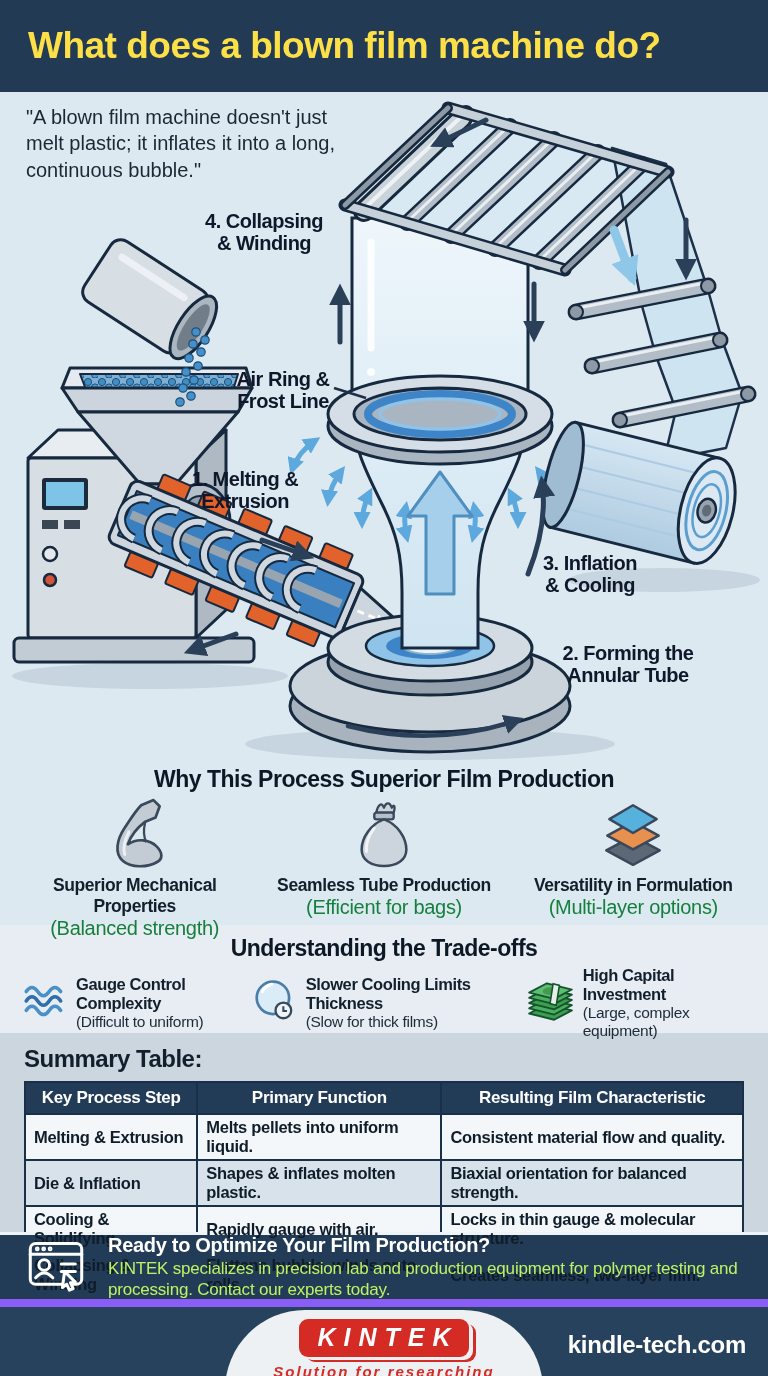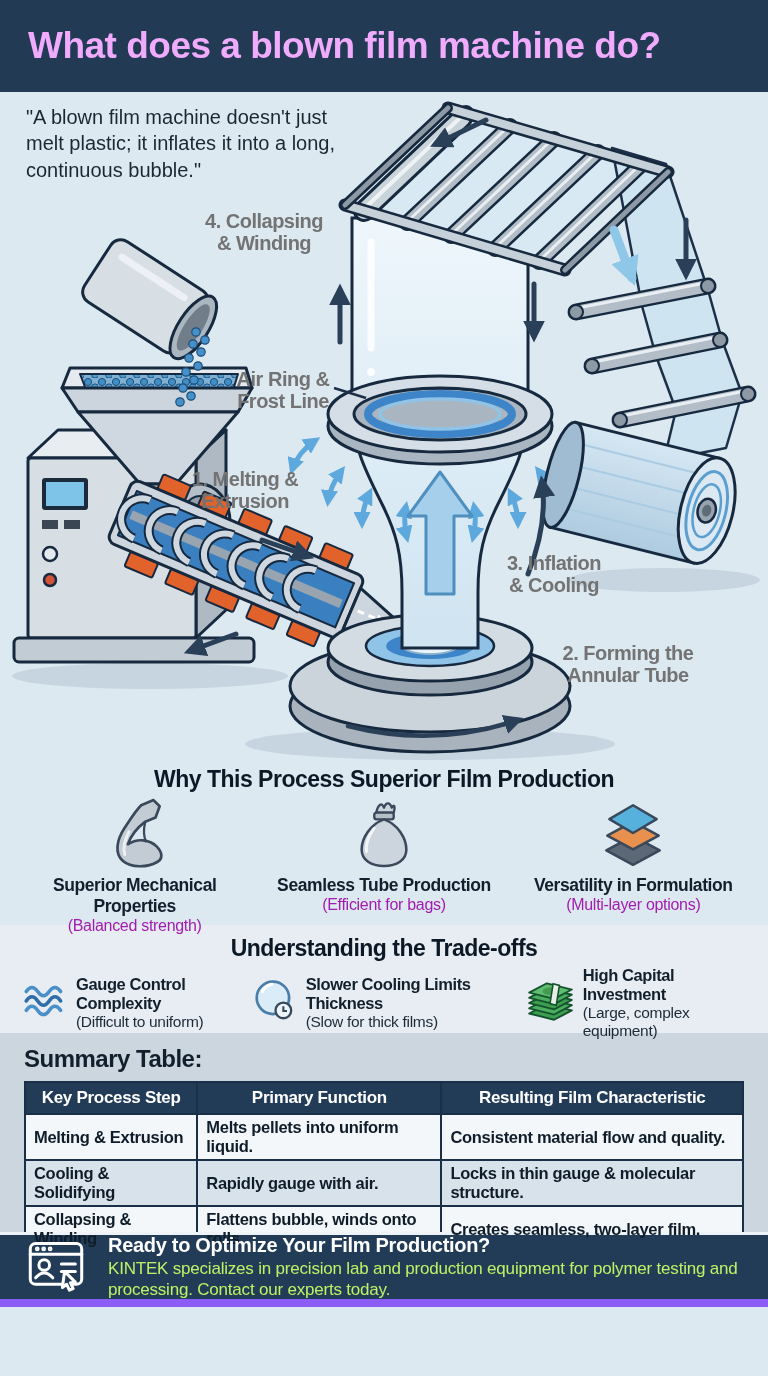--- a/index.html
+++ b/index.html
@@ -1,35 +1,35 @@
 <!DOCTYPE html>
 <html><head>
 <meta charset="utf-8">
 <style>
   html,body{margin:0;padding:0;background:#b9c6d2;}
   .page{position:relative;width:768px;height:1376px;margin:0 auto;background:#dde9f1;
         font-family:"Liberation Sans",sans-serif;color:#121f2c;overflow:hidden;}
   
   .hdr{height:92px;background:#223a54;display:flex;align-items:center;box-sizing:border-box;padding:0 28px;}
-  .hdr h1{margin:0;color:#f0abfc;font-size:37px;font-weight:bold;letter-spacing:-0.5px;}
+  .hdr h1{margin:0;color:#fde047;font-size:37px;font-weight:bold;letter-spacing:-0.5px;}
   
   .illu{position:relative;width:768px;height:668px;}
   .illu svg{position:absolute;inset:0;}
   .quote{position:absolute;left:26px;top:12px;width:340px;font-size:20px;line-height:1.32;color:#1b2733;}
-  .dlabel{position:absolute;font-weight:bold;font-size:20px;line-height:1.1;color:#737373;
+  .dlabel{position:absolute;font-weight:bold;font-size:20px;line-height:1.1;color:#0f172a;
           text-align:center;letter-spacing:-0.5px;}
   .dlabel span{display:block;}
   
   .benefits{height:165px;box-sizing:border-box;padding-top:6px;}
   .sec-h{margin:0;text-align:center;font-size:23px;font-weight:bold;letter-spacing:-0.5px;color:#0c1825;}
   .ben-row{display:flex;justify-content:space-between;padding:0 10px;}
   .ben{width:252px;text-align:center;}
   .ben .ico{height:78px;display:flex;align-items:flex-end;justify-content:center;}
   .ben .t{font-size:17.5px;font-weight:bold;letter-spacing:-0.4px;margin-top:4px;}
-  .ben .s{font-size:16px;color:#a21caf;letter-spacing:-0.3px;}
+  .ben .s{font-size:20px;color:#15803d;letter-spacing:-0.3px;}
   
   .tradeoffs{height:108px;background:#e7edf2;box-sizing:border-box;padding-top:10px;}
   .tr-row{display:flex;justify-content:center;padding:4px 22px 0;}
   .tr-item{display:flex;align-items:center;gap:8px;}
   .tr-item .txt .t{font-size:16.5px;font-weight:bold;letter-spacing:-0.4px;}
   .tr-item .txt .s{font-size:15.5px;color:#1d2a38;letter-spacing:-0.3px;}
   
   .summary{height:199px;background:#cbd6df;box-sizing:border-box;padding:12px 24px 0;}
   .summary h2{margin:0 0 8px 0;font-size:24px;font-weight:bold;letter-spacing:-0.5px;}
   table{border-collapse:collapse;width:720px;background:#f3f7fa;}
@@ -336,21 +336,21 @@
       <span>&amp; Winding</span>
     </div>
     <div class="dlabel" style="left:230px;top:276px;width:106px;">
       <span>Air Ring &amp;</span>
       <span>Frost Line</span>
     </div>
     <div class="dlabel" style="left:184px;top:376px;width:122px;">
       <span>1. Melting &amp;</span>
       <span>Extrusion</span>
     </div>
-    <div class="dlabel" style="left:488px;top:460px;width:132px;">
+    <div class="dlabel" style="left:524px;top:460px;width:132px;">
       <span>3. Inflation</span>
       <span>&amp; Cooling</span>
     </div>
     <div class="dlabel" style="left:546px;top:550px;width:164px;">
       <span>2. Forming the</span>
       <span>Annular Tube</span>
     </div>
   </div>
 
   <div class="benefits">
@@ -453,20 +453,25 @@
           <th style="width:42%">Resulting Film Characteristic</th>
         </tr>
       </thead>
       <tbody>
         <tr>
           <td>Melting &amp; Extrusion</td>
           <td>Melts pellets into uniform liquid.</td>
           <td>Consistent material flow and quality.</td>
         </tr>
         <tr>
+          <td>Die &amp; Inflation</td>
+          <td>Shapes &amp; inflates molten plastic.</td>
+          <td>Biaxial orientation for balanced strength.</td>
+        </tr>
+        <tr>
           <td>Cooling &amp; Solidifying</td>
           <td>Rapidly gauge with air.</td>
           <td>Locks in thin gauge &amp; molecular structure.</td>
         </tr>
         <tr>
           <td>Collapsing &amp; Winding</td>
           <td>Flattens bubble, winds onto rolls.</td>
           <td>Creates seamless, two-layer film.</td>
         </tr>
       </tbody>
@@ -487,14 +492,21 @@
         <line x1="33" y1="34" x2="46" y2="34"></line>
         <path d="M36,34 L46,44 L41.5,44.5 L44,50 L40.5,51.5 L38,46 L34,49 Z" fill="#223c58"></path>
       </svg>
     </span>
     <div class="txt">
       <h3>Ready to Optimize Your Film Production?</h3>
       <p>KINTEK specializes in precision lab and production equipment for polymer testing and processing. Contact our experts today.</p>
     </div>
   </div>
 
+  <div class="ftr">
+    <div class="blob">
+      <span class="logo-badge">KINTEK</span>
+      <div class="logo-tag">Solution for researching</div>
+    </div>
+    <a class="site" href="#">kindle-tech.com</a>
+  </div>
 
 </div>
 
 </body></html>

